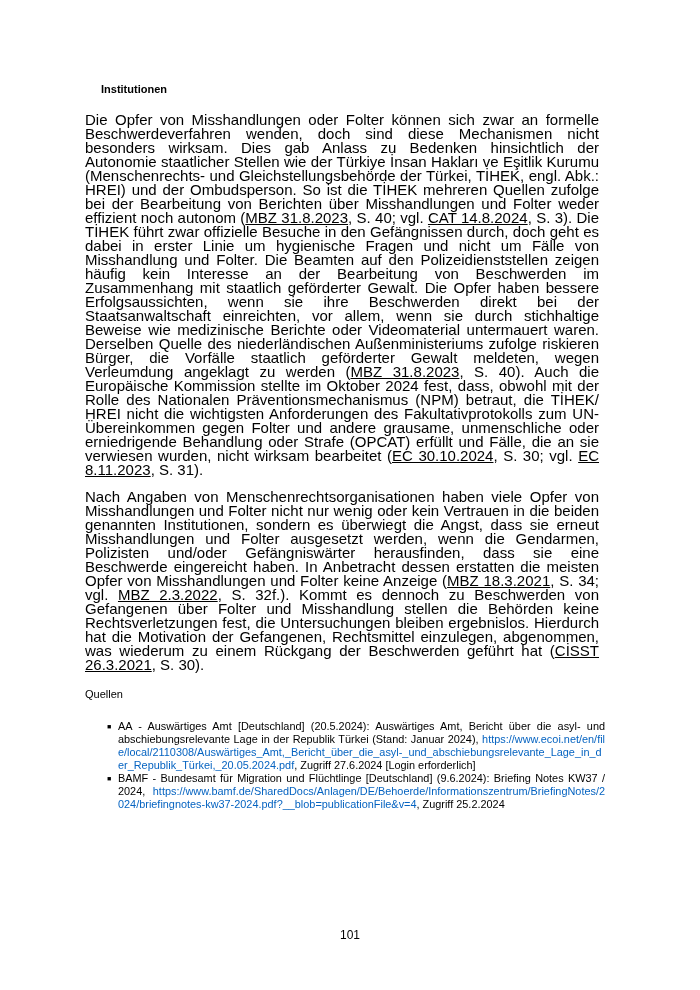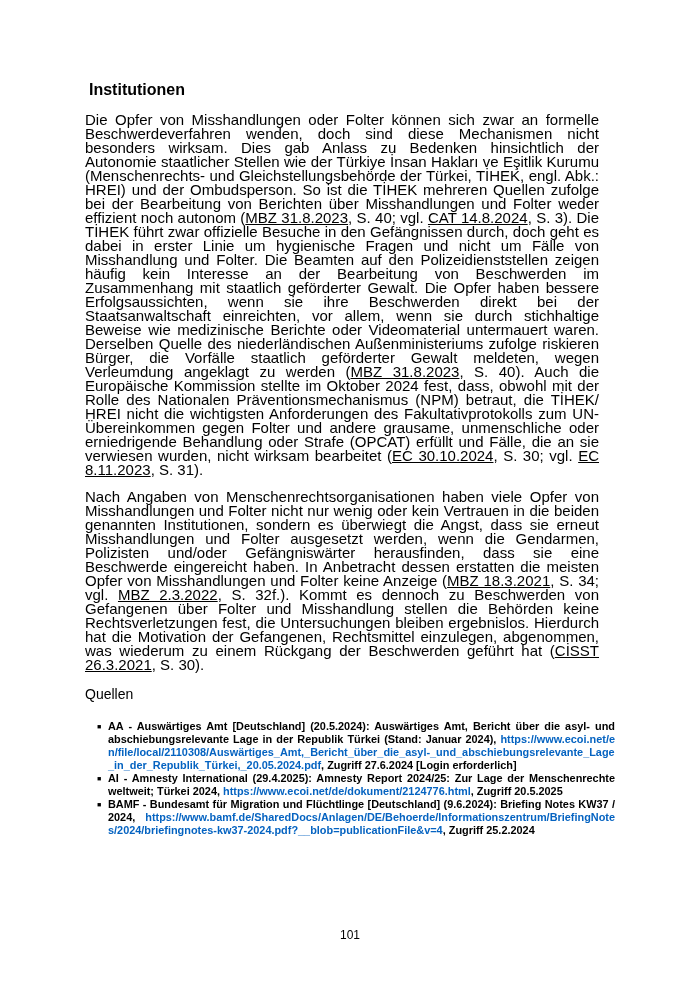--- a/index.html
+++ b/index.html
@@ -13,41 +13,40 @@
     height: 990px;
     margin: 0 auto;
     background: #ffffff;
     font-family: "Liberation Sans", sans-serif;
     color: #000000;
     box-sizing: border-box;
     padding: 80px 85px 0 85px;
     overflow: hidden;
   }
   .heading {
-    font-size: 16px;
+    font-size: 11px;
     font-weight: bold;
-    margin: 0 0 14px 4px;
+    margin: 0 0 14px 16px;
     line-height: 19px;
   }
   .body-par {
     font-size: 15px;
     line-height: 14px;
     text-align: justify;
     margin: 0 16px 13px 0;
   }
   .sources-heading {
-    font-size: 14px;
+    font-size: 11px;
     line-height: 19.2px;
     margin: 6px 0 16px 0;
   }
   .sources {
     list-style: none;
-    margin: 0;
+    margin: 10px;
     padding: 0 0 0 12px;
-    font-weight: bold;
   }
   .source-item {
     display: flex;
     align-items: flex-start;
     font-size: 10.9px;
     line-height: 13px;
     margin: 0;
   }
   .bullet {
     flex: 0 0 11px;
@@ -98,23 +97,19 @@
 
   <p class="sources-heading">Quellen</p>
 
   <ul class="sources">
     <li class="source-item">
       <span class="bullet"></span>
       <div class="src-text"><span class="seg-plain">AA - Auswärtiges Amt [Deutschland] (20.5.2024): Auswärtiges Amt, Bericht über die asyl- und abschiebungsrelevante Lage in der Republik Türkei (Stand: Januar 2024), </span><span class="seg-link">https://www.ecoi.net/en/file/local/2110308/Auswärtiges_Amt,_Bericht_über_die_asyl-_und_abschiebungsrelevante_Lage_in_der_Republik_Türkei,_20.05.2024.pdf</span><span class="seg-plain">, Zugriff 27.6.2024 [Login erforderlich]</span></div>
     </li>
     <li class="source-item">
       <span class="bullet"></span>
-      <div class="src-text"><span class="seg-plain">AI - Amnesty International (29.4.2025): Amnesty Report 2024/25: Zur Lage der Menschenrechte weltweit; Türkei 2024, </span><span class="seg-link">https://www.ecoi.net/de/dokument/2124776.html</span><span class="seg-plain">, Zugriff 20.5.2025</span></div>
-    </li>
-    <li class="source-item">
-      <span class="bullet"></span>
       <div class="src-text"><span class="seg-plain">BAMF - Bundesamt für Migration und Flüchtlinge [Deutschland] (9.6.2024): Briefing Notes KW37 / 2024, </span><span class="seg-link">https://www.bamf.de/SharedDocs/Anlagen/DE/Behoerde/Informationszentrum/BriefingNotes/2024/briefingnotes-kw37-2024.pdf?__blob=publicationFile&amp;v=4</span><span class="seg-plain">, Zugriff 25.2.2024</span></div>
     </li>
   </ul>
 
   <div class="page-number">101</div>
 
 </div>
 
 </body></html>

